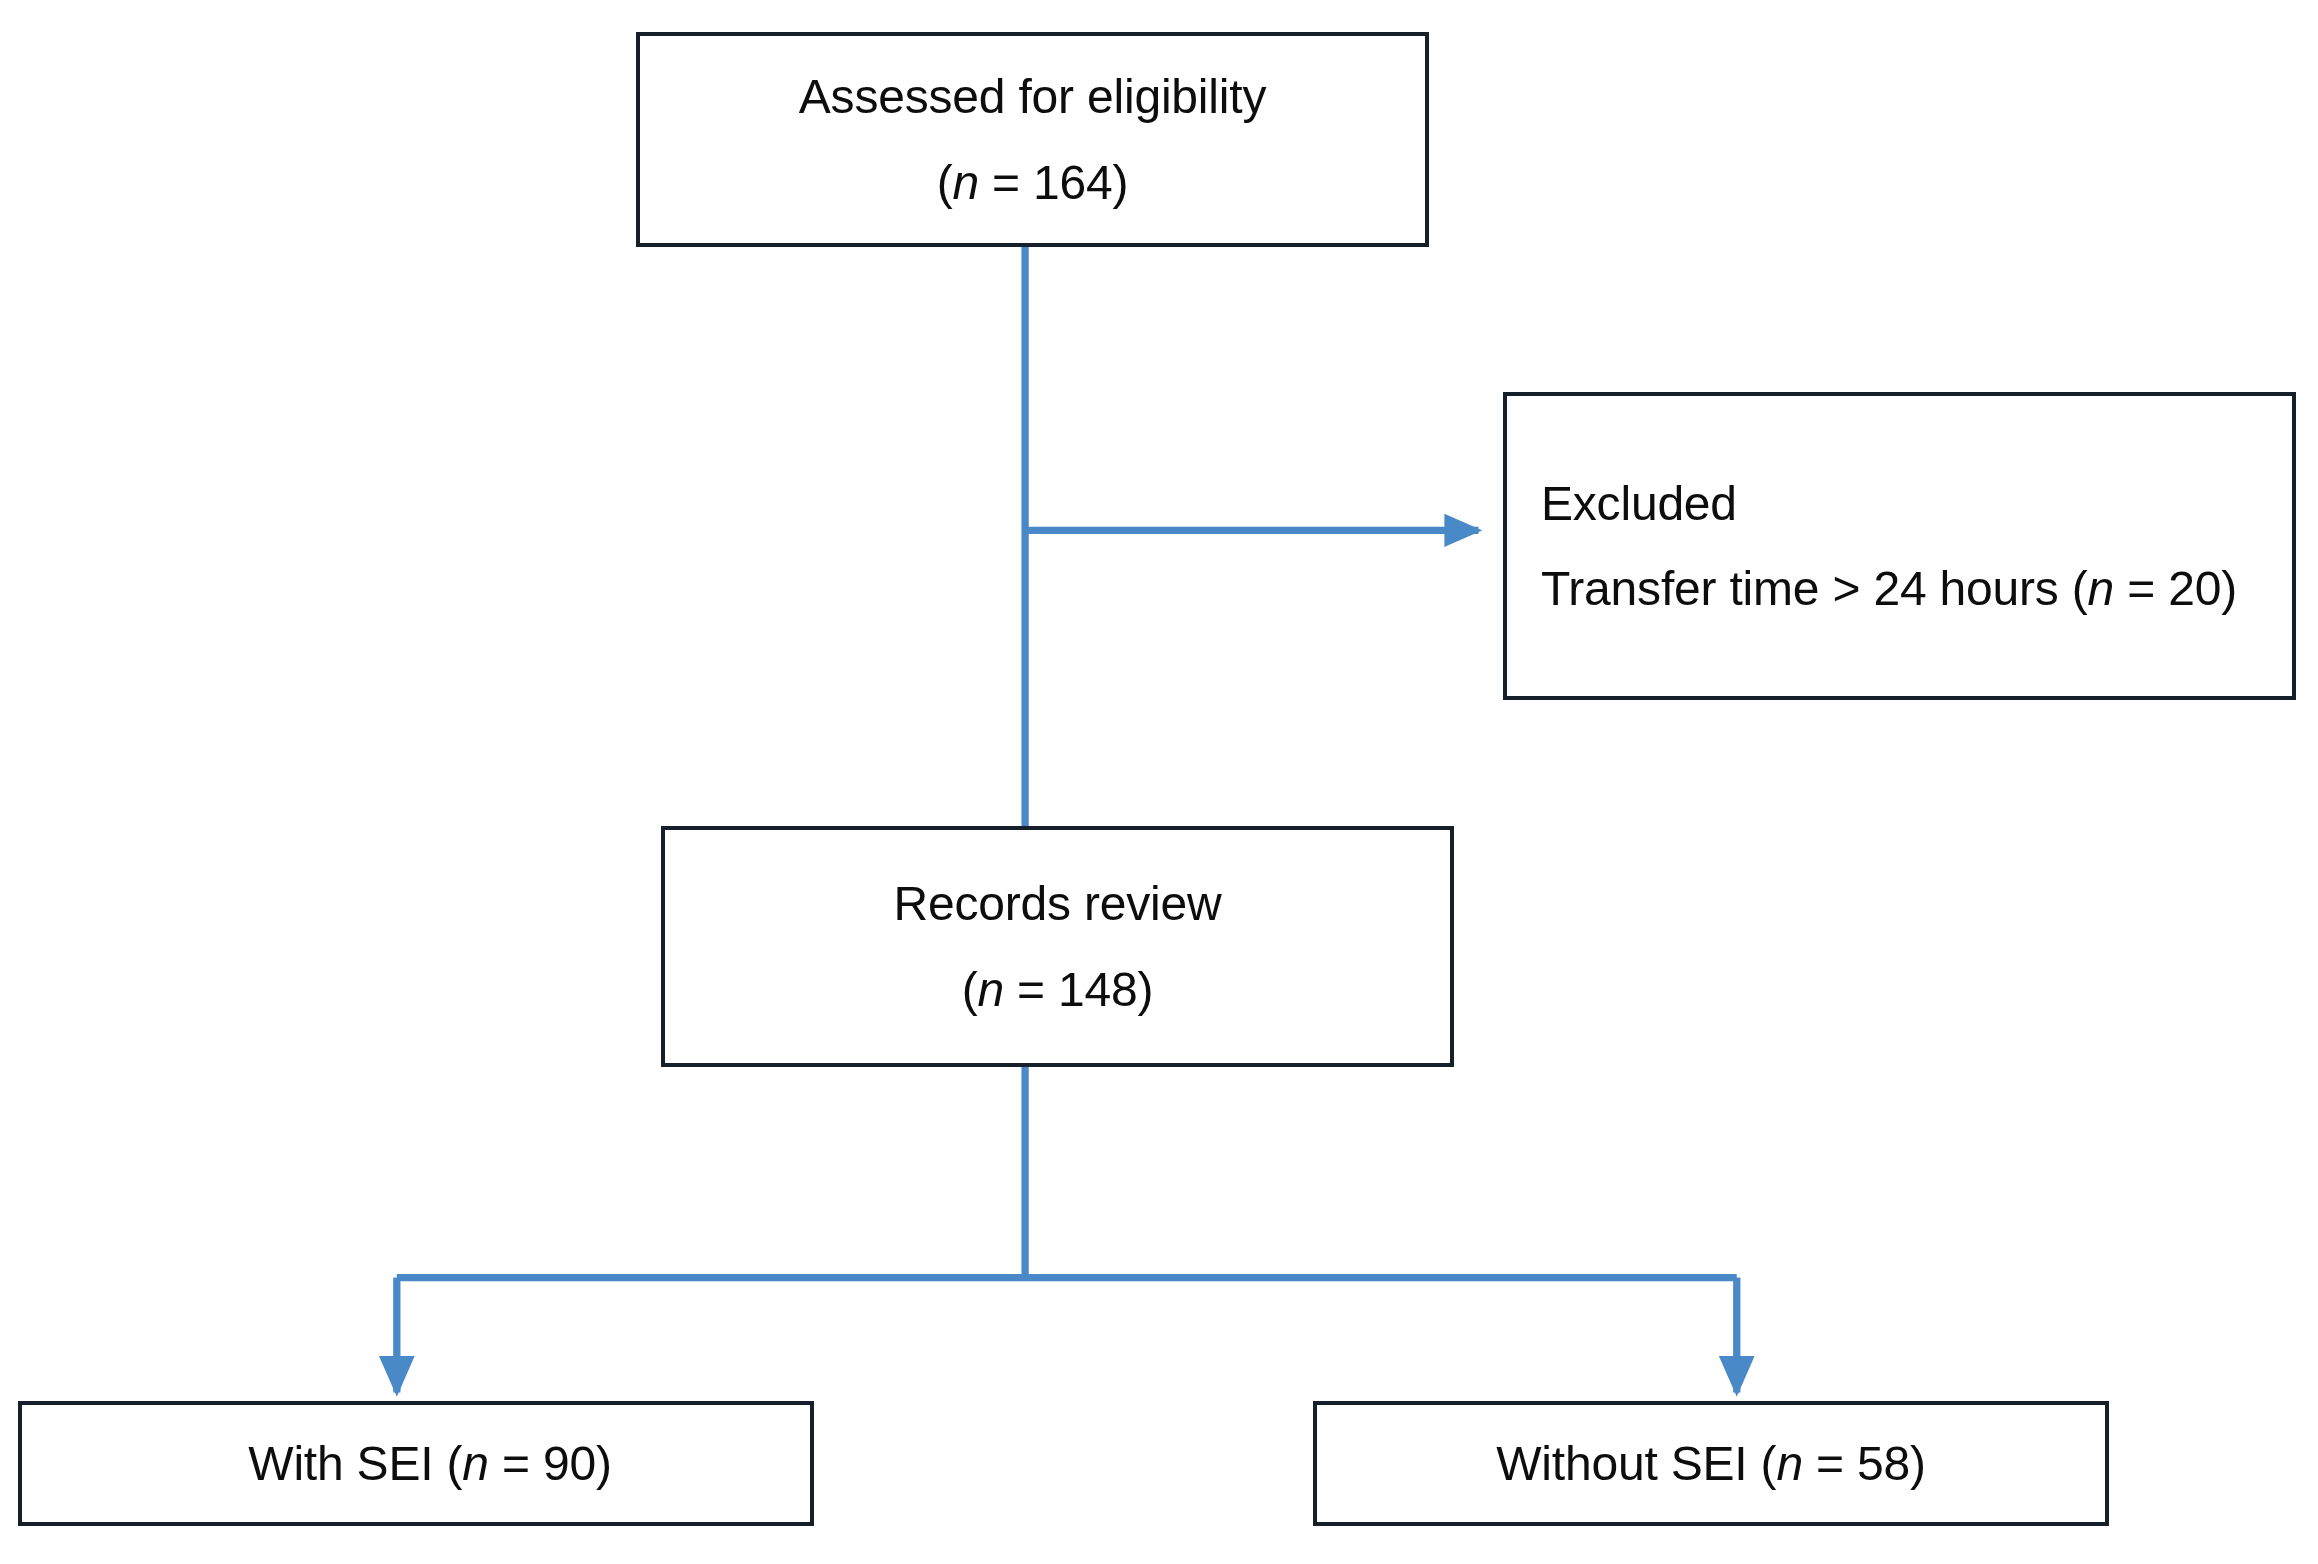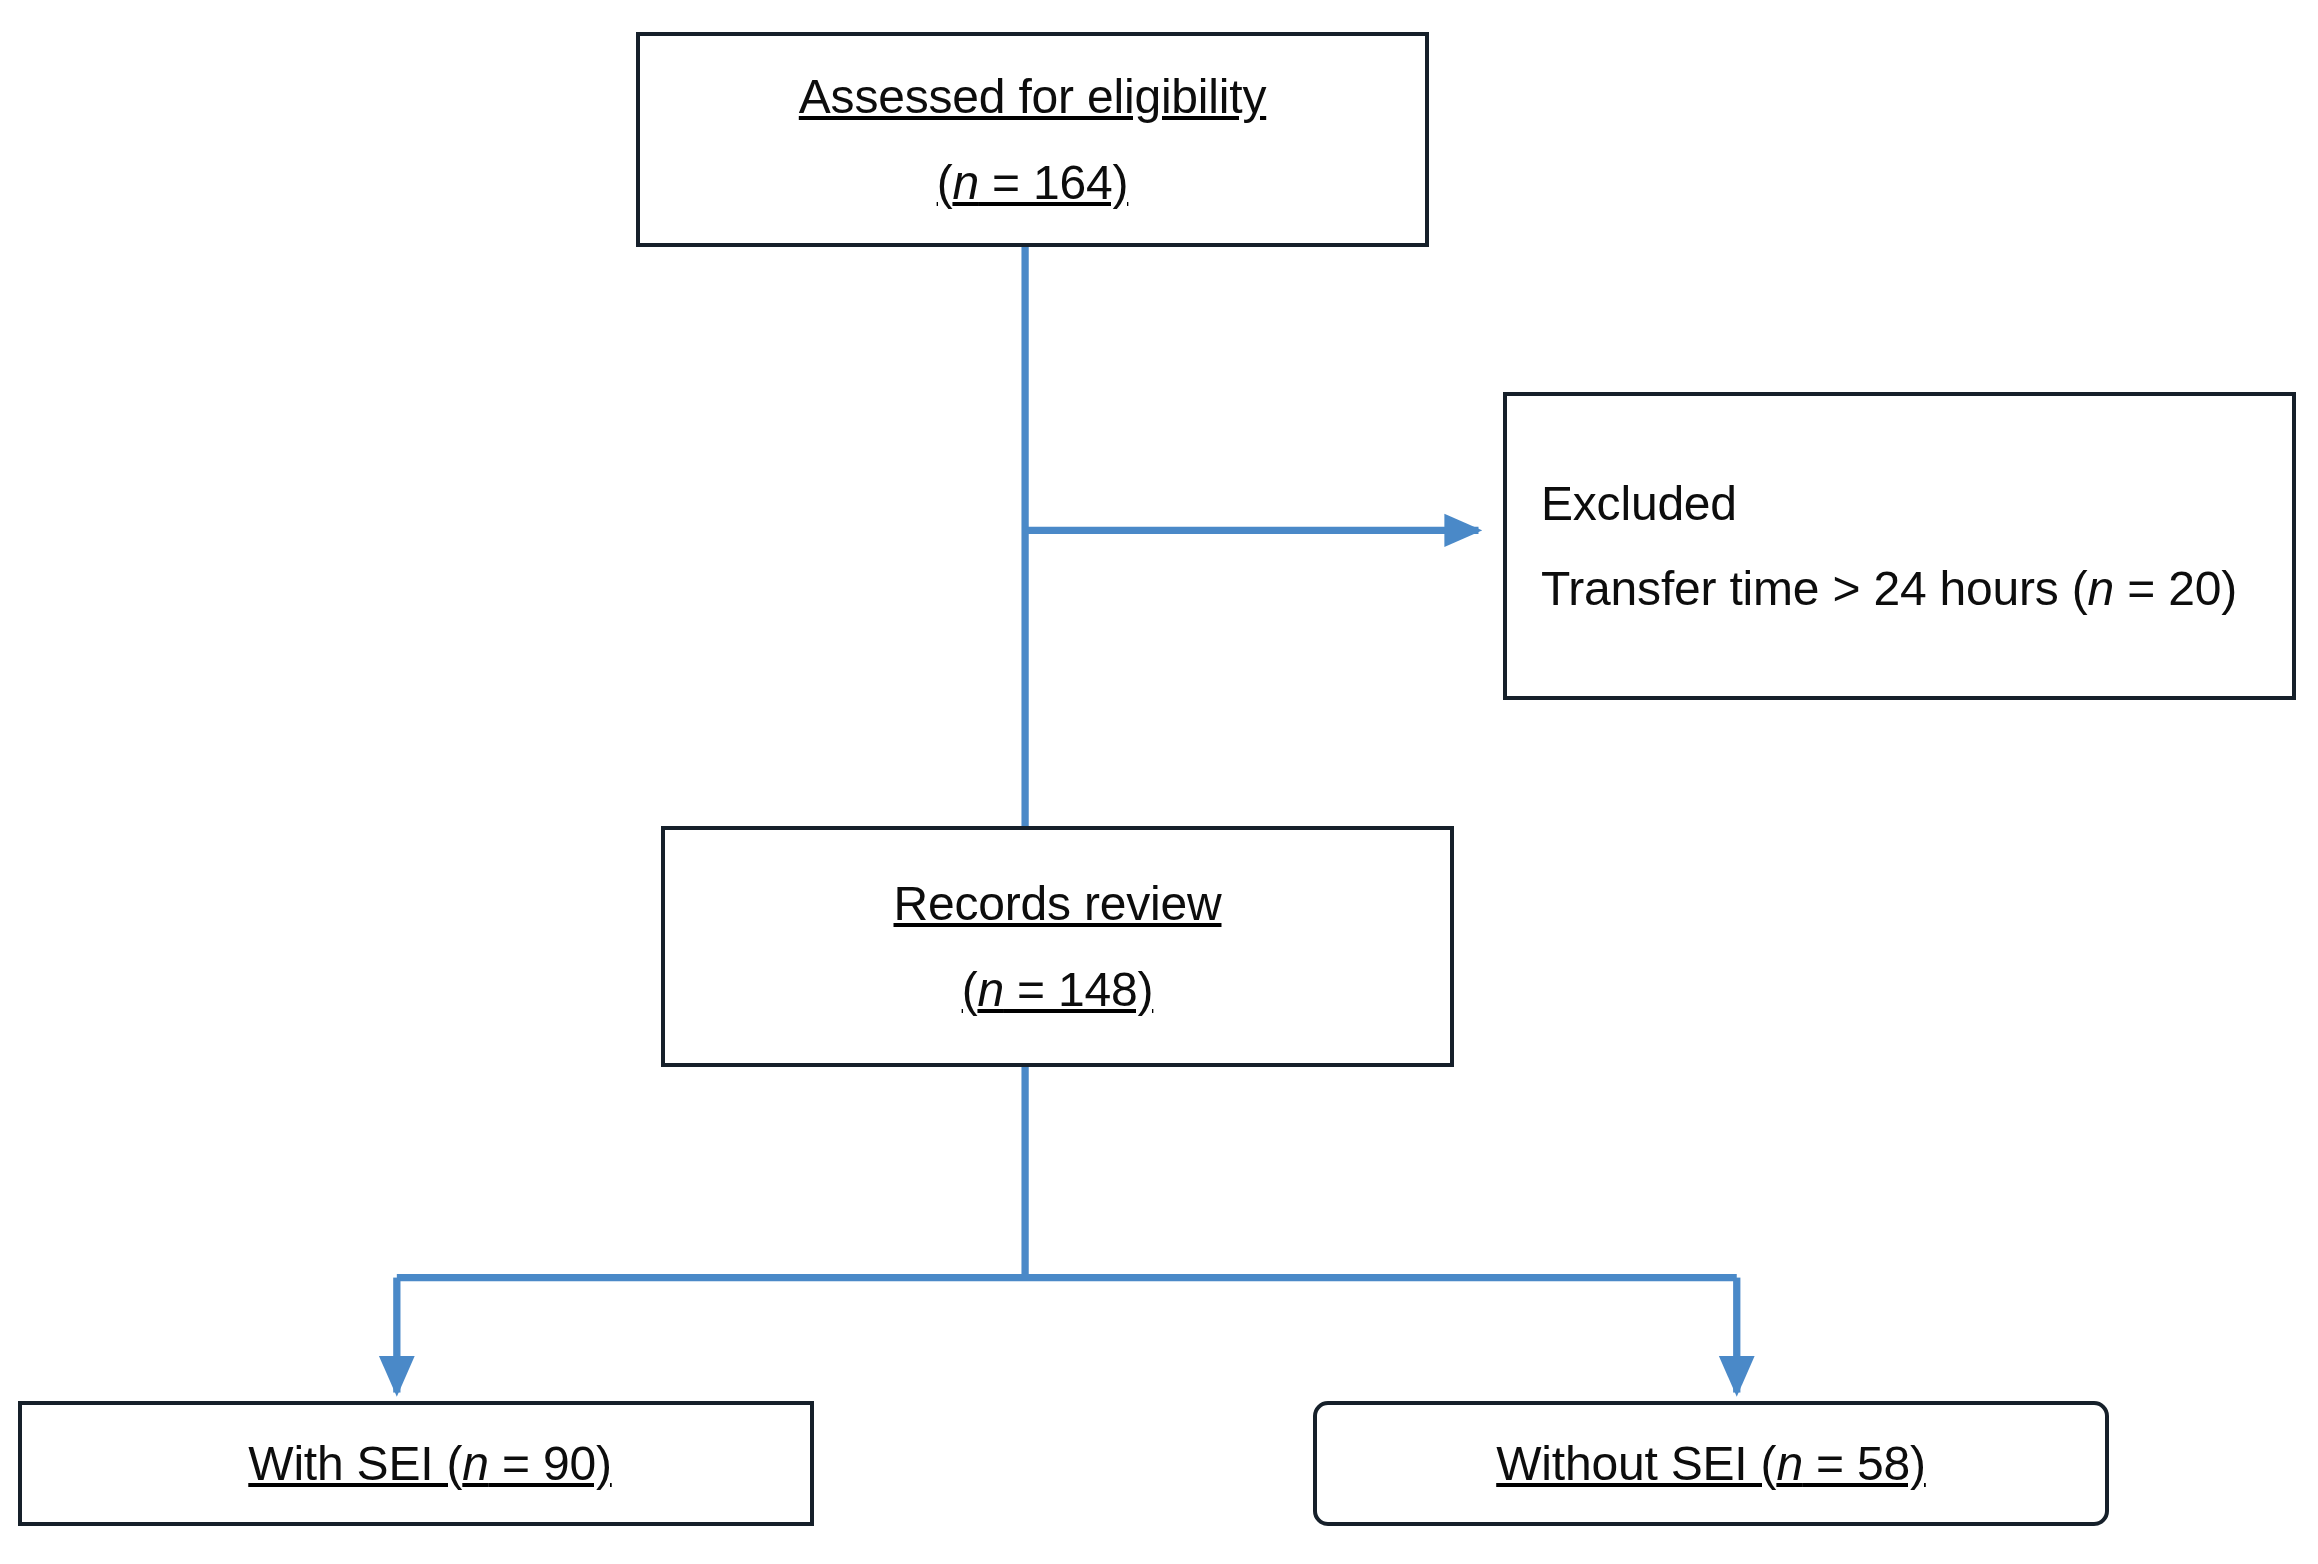--- a/index.html
+++ b/index.html
@@ -31,21 +31,20 @@
     background: #ffffff;
     border: 4px solid #16202a;
     display: flex;
     flex-direction: column;
     justify-content: center;
     z-index: 2;
   }
   .node.centered {
     align-items: center;
     text-align: center;
-    text-decoration: underline;
   }
   .node.lefted {
     align-items: flex-start;
     text-align: left;
     padding-left: 34px;
     margin-left: 17px;
   }
   .node-line {
     color: #0d0d0d;
     font-size: 48px;
@@ -61,21 +60,21 @@
   }
   .node-line .ital {
     font-style: italic;
   }
 
   
   #node-assessed   { left: 636px;  top: 32px;   width: 793px; height: 215px; }
   #node-excluded   { left: 1486px; top: 392px;  width: 793px; height: 308px; }
   #node-records    { left: 661px;  top: 826px; width: 793px; height: 241px; }
   #node-with-sei   { left: 18px;   top: 1401px; width: 796px; height: 125px; padding-left: 28px; }
-  #node-without-sei{ left: 1313px; top: 1401px; width: 796px; height: 125px; border-radius: 15px; }
+  #node-without-sei{ left: 1313px; top: 1401px; width: 796px; height: 125px; }
 </style>
 </head>
 <body>
 
 <div id="flow-root">
 
   <svg id="connector-layer" viewBox="0 0 2864 1933" width="2319" height="1565" xmlns="http://www.w3.org/2000/svg">
     <defs>
       <marker id="arrow-right" viewBox="0 0 10 10" refX="9" refY="5" markerWidth="5.2" markerHeight="5.2" orient="auto-start-reverse">
         <path d="M 0 0.6 L 10 5 L 0 9.4 z" fill="#4a89c8"></path>

